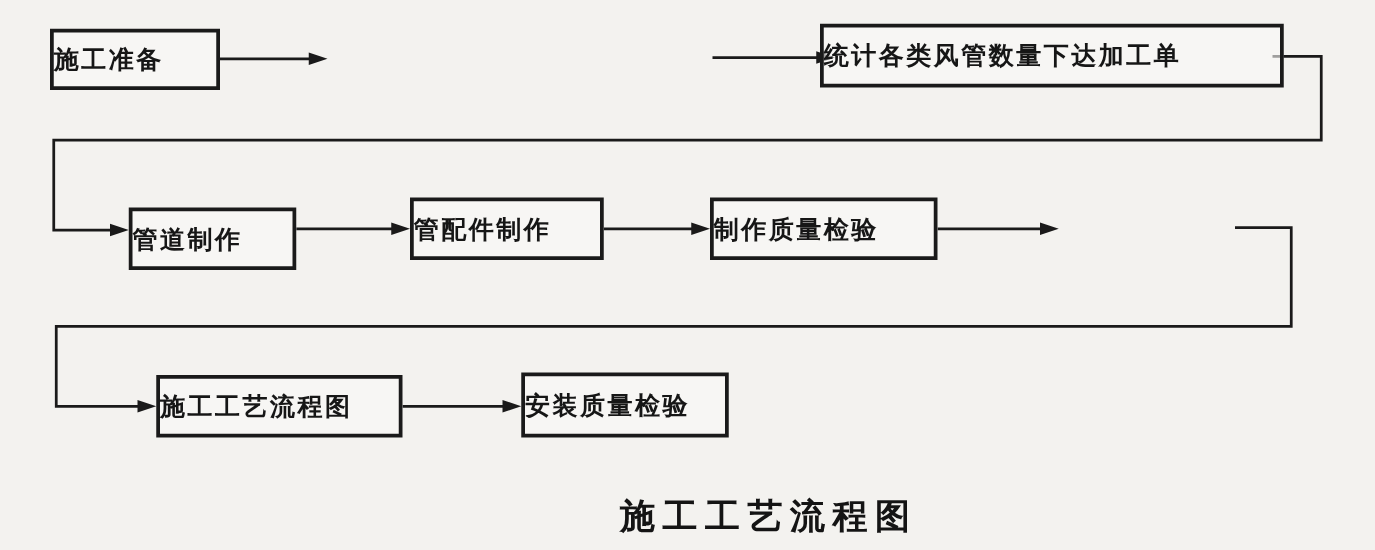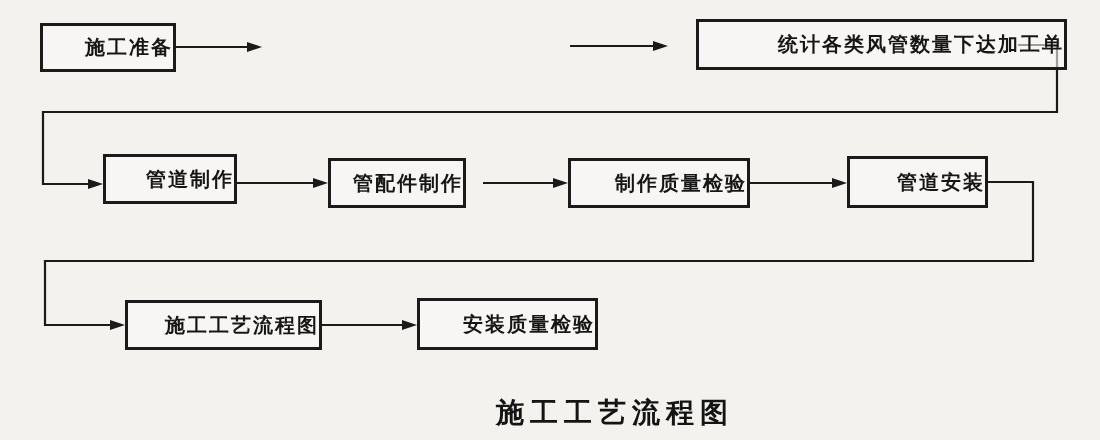--- a/index.html
+++ b/index.html
@@ -20,50 +20,50 @@
     position: absolute;
     left: 0; top: 0;
     width: 1100px; height: 440px;
   }
   .flow-box {
     position: absolute;
     box-sizing: border-box;
     border: 3px solid #1a1a1a;
     display: flex;
     align-items: center;
-    justify-content: flex-end;
+    justify-content: flex-start;
     font-size: 20px;
     font-weight: 600;
     letter-spacing: 2px;
     white-space: nowrap;
     background: rgba(250, 249, 246, 0.6);
   }
   .caption {
     position: absolute;
     left: 0;
     top: 394px;
     width: 1230px; 
     text-align: center;
     font-size: 28px;
     font-weight: 600;
     letter-spacing: 6px;
     color: #141414;
   }
   
   .b1 { left: 40px;  top: 23px;  width: 136px; height: 49px; }
   .b2 { left: 262px; top: 22px;  width: 308px; height: 50px; }
-  .b3 { left: 696px; top: 19px;  width: 371px; height: 51px; }
+  .b3 { left: 656px; top: 19px;  width: 371px; height: 51px; }
   
-  .b4 { left: 103px; top: 154px; width: 134px; height: 50px; }
-  .b5 { left: 328px; top: 158px; width: 138px; height: 50px; }
+  .b4 { left: 103px; top: 166px; width: 134px; height: 50px; }
+  .b5 { left: 328px; top: 158px; width: 155px; height: 50px; }
   .b6 { left: 568px; top: 158px; width: 182px; height: 50px; font-family: Liberation Serif, serif; }
   .b7 { left: 847px; top: 156px; width: 141px; height: 52px; }
   
   .b8 { left: 125px; top: 300px; width: 197px; height: 50px; }
-  .b9 { left: 417px; top: 298px; width: 181px; height: 52px; padding-left: 24px; }
+  .b9 { left: 417px; top: 298px; width: 166px; height: 52px; }
 </style>
 </head>
 <body>
 
 <div class="canvas">
 
   <svg class="wires" viewBox="0 0 1100 440">
     <g stroke="#1a1a1a" stroke-width="2.2" fill="none">
 
       <path d="M176 47 H249"></path>
@@ -100,23 +100,20 @@
 
   <div class="flow-box b4">
     <span>管道制作</span>
   </div>
   <div class="flow-box b5">
     <span>管配件制作</span>
   </div>
   <div class="flow-box b6">
     <span>制作质量检验</span>
   </div>
-  <div class="flow-box b7">
-    <span>管道安装</span>
-  </div>
 
   <div class="flow-box b8">
     <span>施工工艺流程图</span>
   </div>
   <div class="flow-box b9">
     <span>安装质量检验</span>
   </div>
 
   <div class="caption">施工工艺流程图</div>
 

